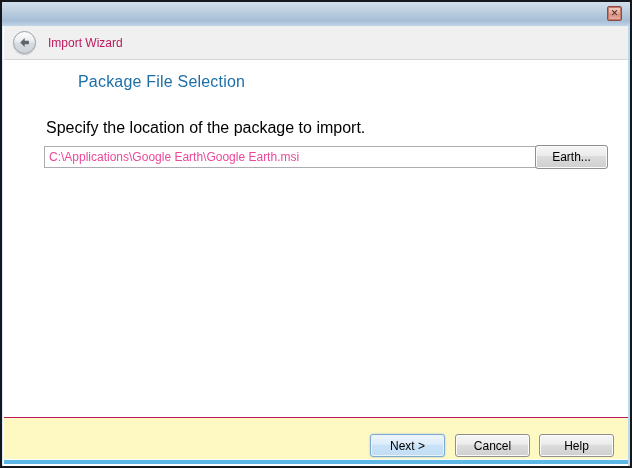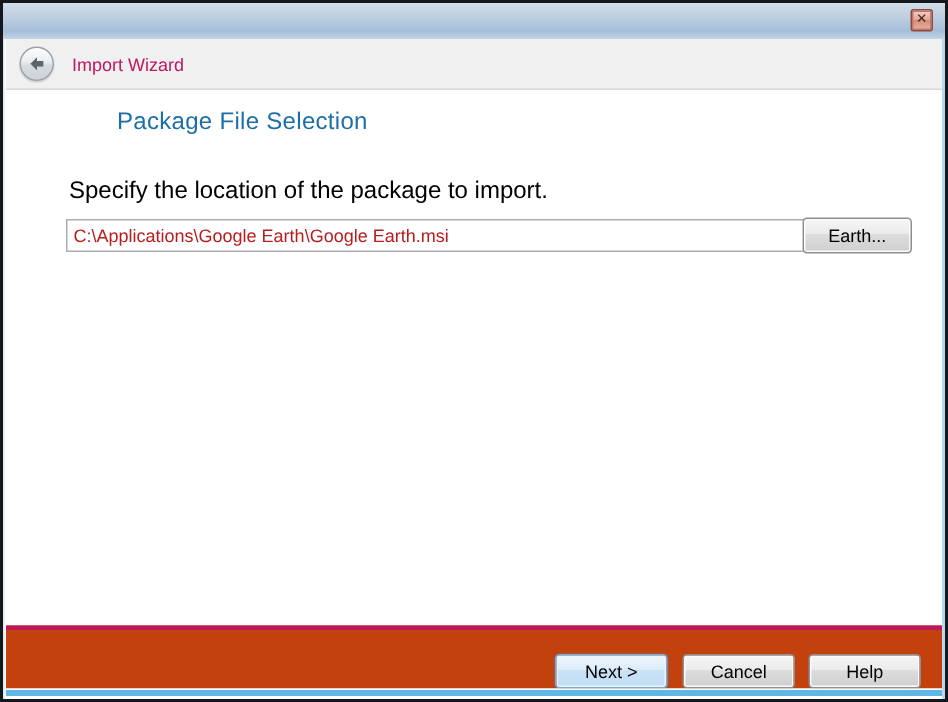--- a/index.html
+++ b/index.html
@@ -65,21 +65,21 @@
     margin-left: 36px;
   }
   .instruction {
     position: absolute; left: 42px; top: 58px;
     font-size: 16px; color: #000;
   }
   .path-input {
     position: absolute; left: 40px; top: 85px;
     width: 556px; height: 22px;
     border: 1px solid #abadb3;
-    font-size: 12px; color: #b91c1c;
+    font-size: 12px; color: #ec4899;
     padding: 0 4px;
     font-family: "Liberation Sans", sans-serif;
     outline: none;
   }
   .browse-btn {
     position: absolute; left: 531px; top: 84px;
     width: 73px; height: 24px;
   }
 
   
@@ -93,22 +93,22 @@
   }
   .btn-default {
     border-color: #7da9d2;
     background: linear-gradient(#eef6fd 0%, #dcecfa 45%, #c9e2f6 46%, #c2ddf4 100%);
     box-shadow: inset 0 0 0 1px #e9f3fb, 0 0 2px rgba(80,150,220,0.55);
   }
 
   
   .footer {
     position: absolute; left: 2px; right: 2px; top: 415px; bottom: 7px;
-    background: #c2410c;
-    border-top: 3px solid #be185d;
+    background: #fef9c3;
+    border-top: 1px solid #be185d;
   }
   .footer .btn { position: absolute; top: 16px; width: 75px; height: 23px; }
   .next-btn   { left: 366px; }
   .cancel-btn { left: 451px; }
   .help-btn   { left: 535px; }
 
   .bottom-accent {
     position: absolute; left: 2px; right: 2px; bottom: 2px; height: 5px;
     background: linear-gradient(#fafdfe 0 1px, #5fb7e5 1px 100%);
   }

